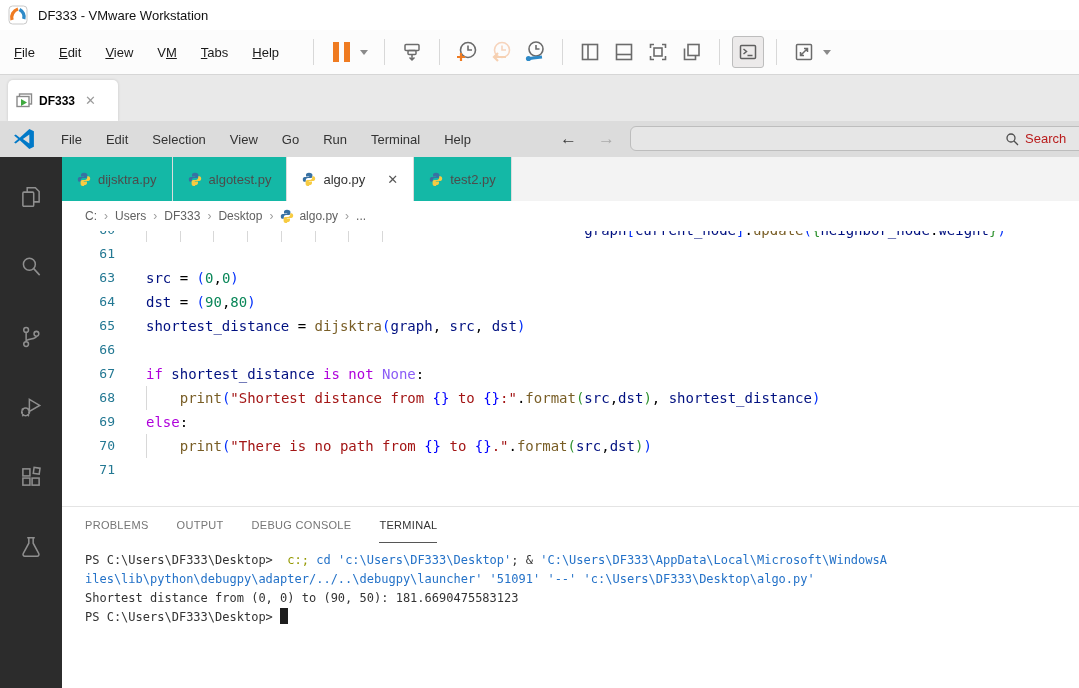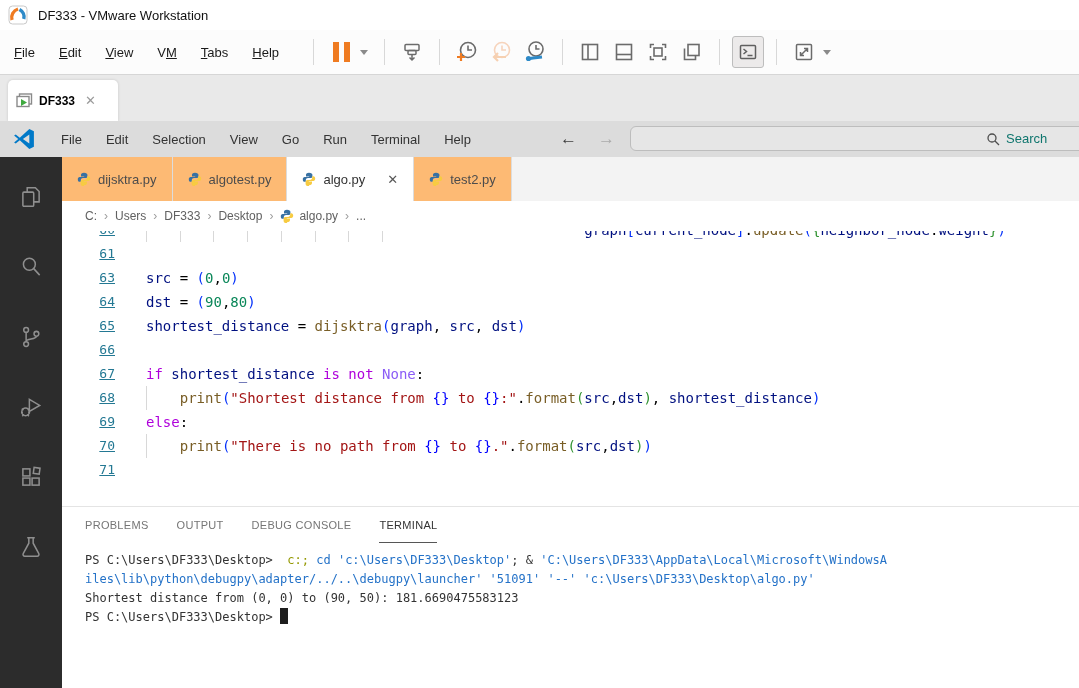--- a/index.html
+++ b/index.html
@@ -34,53 +34,53 @@
 
   
   .vsc-titlebar{height:36px;background:#dcdcdc;display:flex;align-items:center;position:relative;}
   .vsc-logo{margin:0 14px 0 13px;}
   .vsc-menu-item{font-size:13px;color:#333;padding:0 12px;cursor:default;}
   .nav-arrow{position:absolute;top:0;height:36px;display:flex;align-items:center;font-size:17px;}
   .nav-back{left:560px;color:#3c3c3c;}
   .nav-fwd{left:598px;color:#ababab;}
   .searchbox{position:absolute;left:630px;top:5px;height:25px;width:470px;background:#e6e6e6;
     border:1px solid #bdbdbd;border-radius:6px;display:flex;align-items:center;box-sizing:border-box;}
-  .searchbox .s-inner{position:absolute;left:355px;display:flex;align-items:center;color:#0f766e;}
+  .searchbox .s-inner{position:absolute;left:374px;display:flex;align-items:center;color:#b91c1c;}
   .searchbox .s-label{font-size:13px;margin-left:6px;}
 
   
   .main{display:flex;height:531px;}
   .activitybar{width:62px;background:#2c2c2c;display:flex;flex-direction:column;align-items:center;
     padding-top:16px;box-sizing:border-box;flex:none;}
   .ab-item{width:48px;height:48px;margin-bottom:22px;display:flex;align-items:center;justify-content:center;cursor:pointer;}
   .ab-item svg{stroke:#8f8f8f;fill:none;stroke-width:1.4;}
 
   .editor-col{flex:1;display:flex;flex-direction:column;min-width:0;}
 
   
   .tabs{height:44px;background:#f3f3f3;display:flex;flex:none;}
-  .etab{height:44px;display:flex;align-items:center;padding:0 15px;background:#fdba74;
+  .etab{height:44px;display:flex;align-items:center;padding:0 15px;background:#14b8a6;
     border-right:1px solid #dcdcdc;font-size:13px;color:#4c4c4c;cursor:pointer;box-sizing:border-box;}
   .etab.active{background:#fff;color:#333;}
   .etab .pyicon{margin-right:7px;}
   .etab .tab-close{margin-left:22px;color:#575757;font-size:13px;}
 
   
   .breadcrumb{height:30px;background:#fff;display:flex;align-items:center;padding-left:23px;
     font-size:12px;color:#616161;flex:none;}
   .bc-item{display:flex;align-items:center;cursor:pointer;}
   .bc-sep{margin:0 7px;color:#9d9d9d;font-size:12px;}
   .bc-item .pyicon{margin-right:5px;}
 
   
   .editor{height:275px;overflow:hidden;background:#fff;flex:none;cursor:text;}
   .code-scroll{margin-top:-13px;}
   .code-row{height:24px;line-height:24px;display:flex;
     font-family:"DejaVu Sans Mono","Liberation Mono",monospace;font-size:14px;}
-  .ln{width:53px;text-align:right;color:#237893;flex:none;font-size:13px;text-decoration:underline;}
+  .ln{width:53px;text-align:right;color:#237893;flex:none;font-size:13px;}
   .code-text{margin-left:31px;white-space:pre;position:relative;flex:1;}
   .guide{position:absolute;top:0;bottom:0;width:0;border-left:1px solid #d8d8d8;}
   .c-cm{color:#008000}.c-kw{color:#af00db}.c-kb{color:#8b5cf6}.c-var{color:#001080}
   .c-fn{color:#795e26}.c-num{color:#098658}.c-str{color:#a31515}.c-fmt{color:#0000ff}
   .c-b1{color:#0431fa}.c-b2{color:#319331}.c-pun{color:#000}
 
   
   .panel{flex:1;background:#fff;border-top:1px solid #e4e4e4;}
   .panel-tabs{height:36px;display:flex;align-items:center;padding-left:23px;gap:28px;}
   .ptab{font-size:11px;letter-spacing:.3px;color:#757575;height:35px;display:flex;align-items:center;

